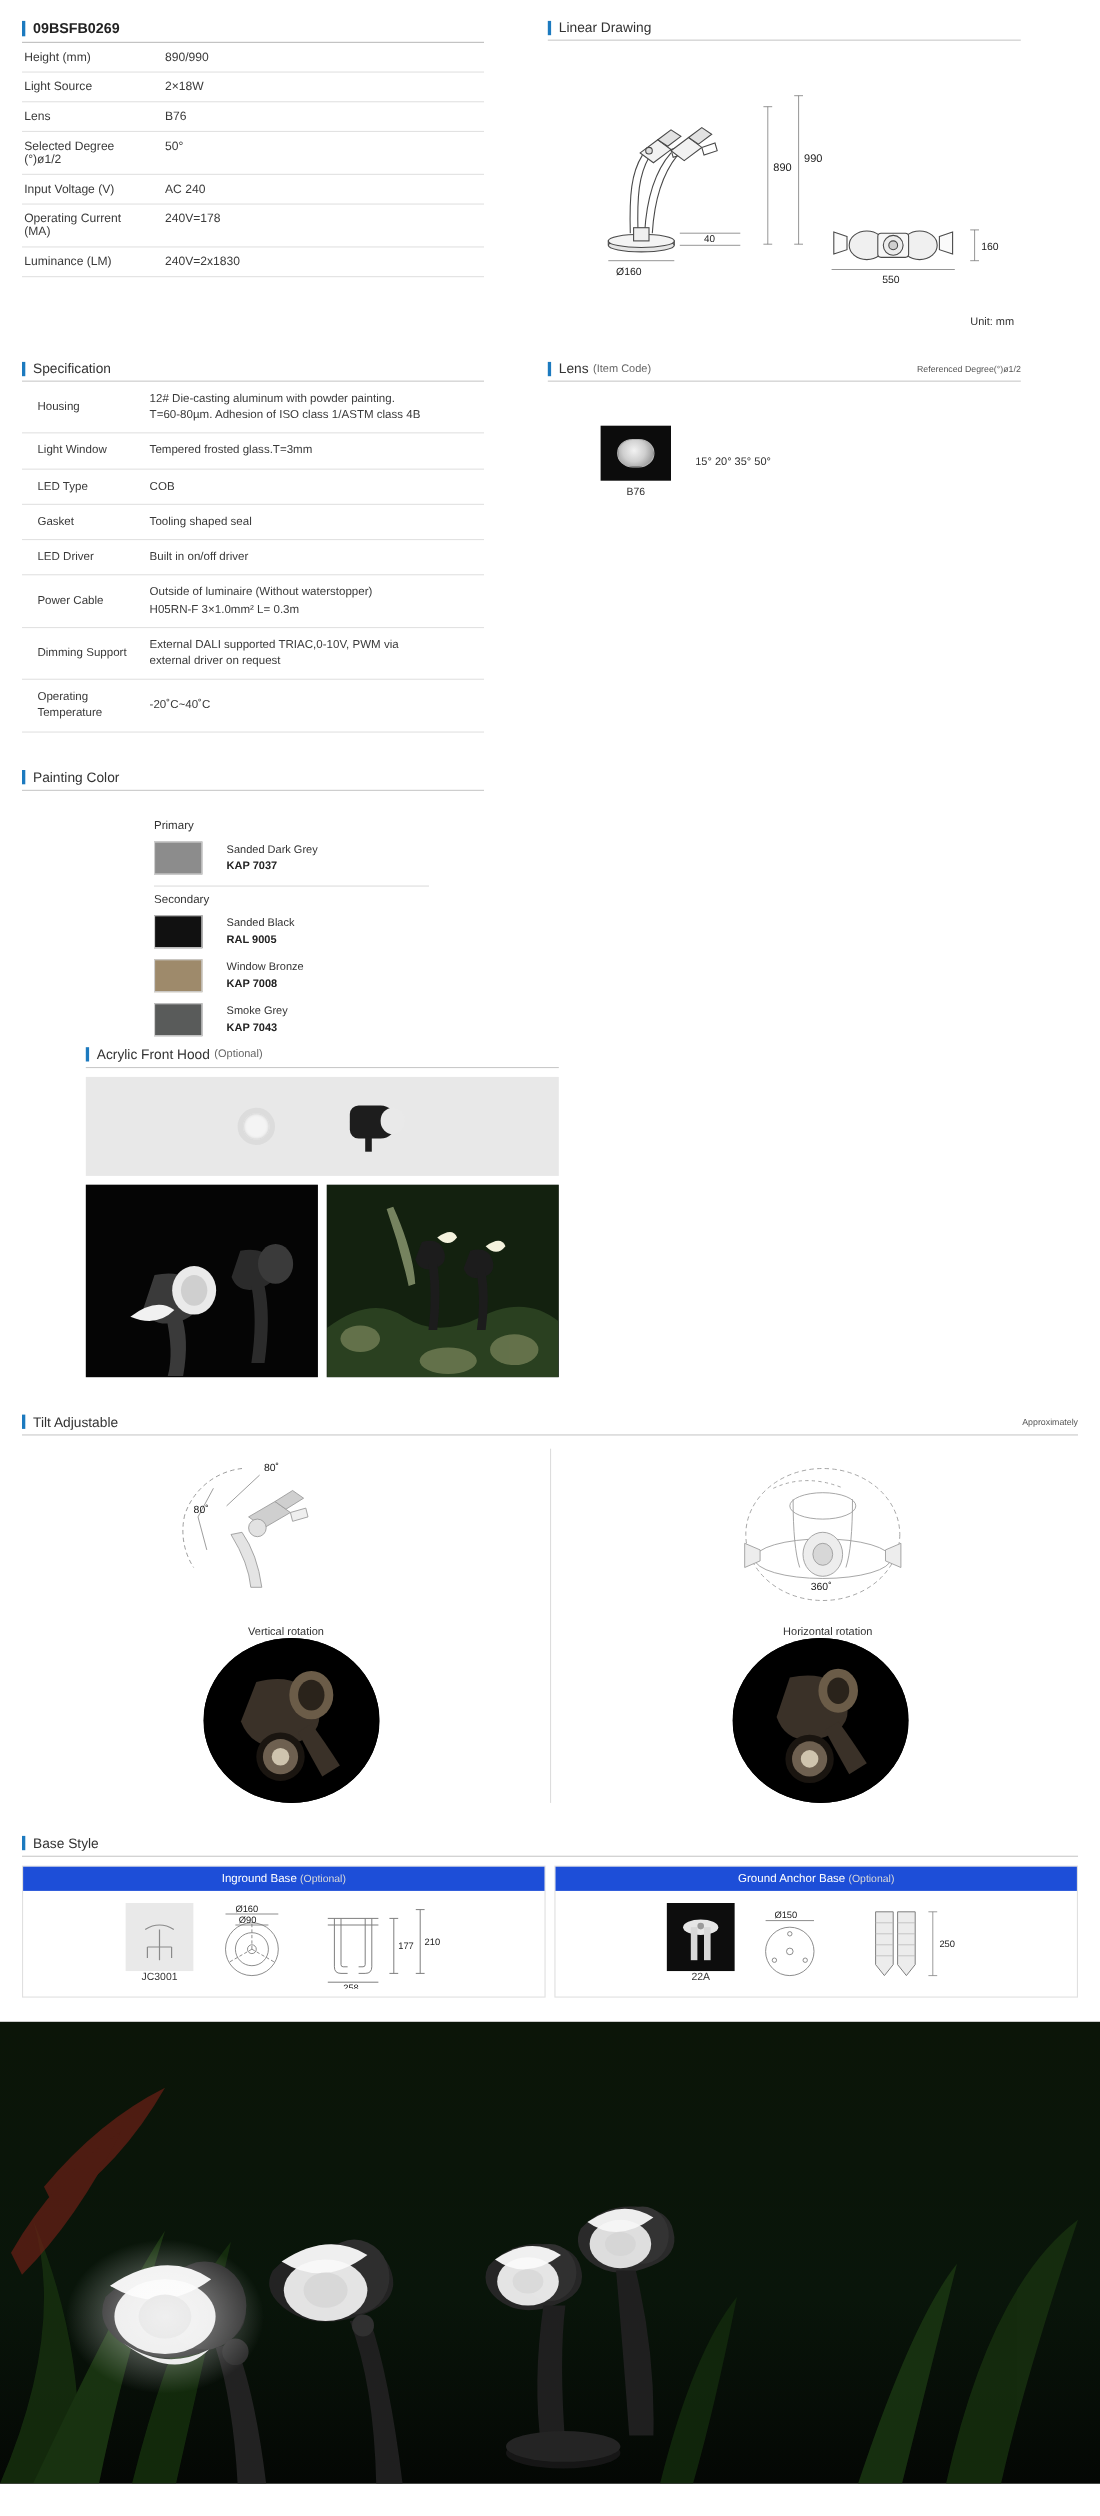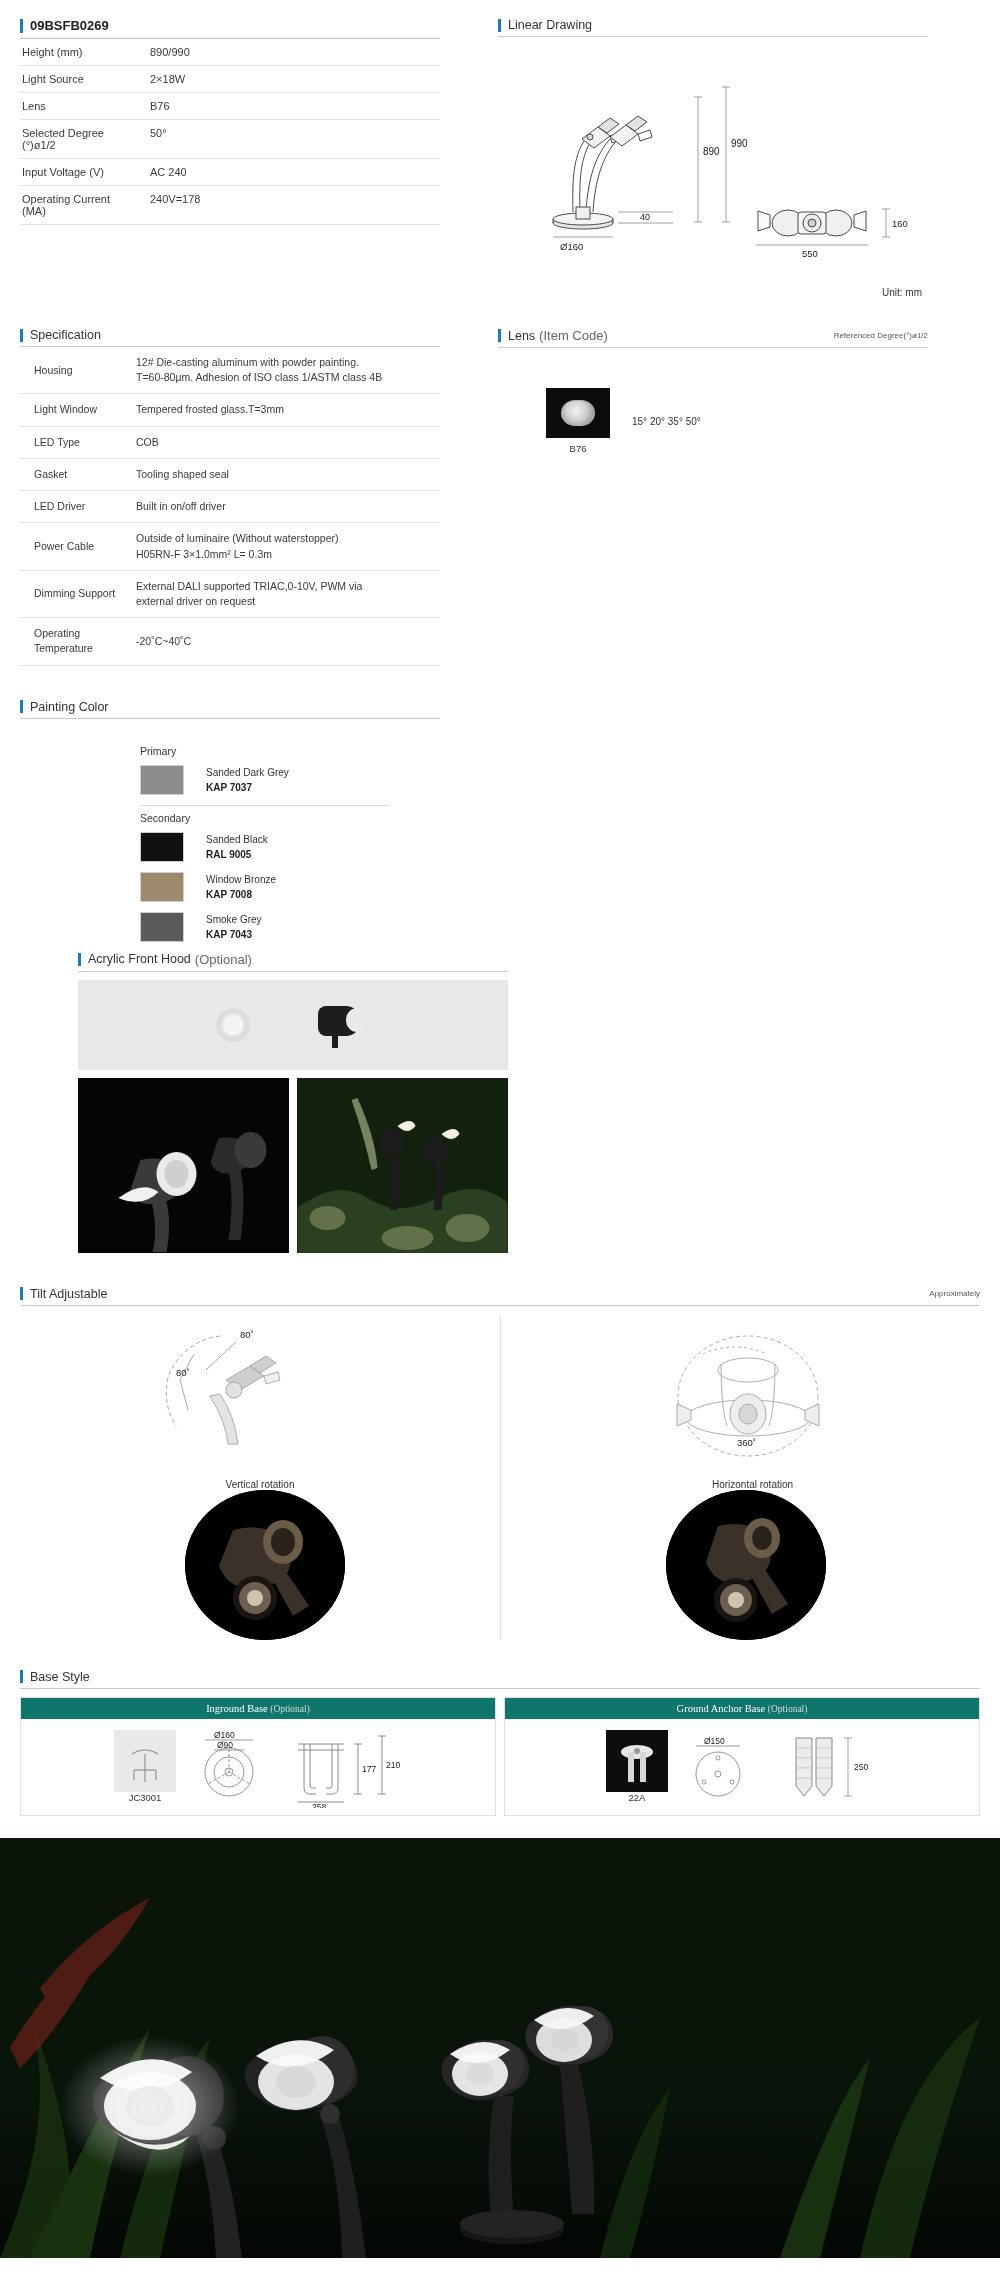--- a/index.html
+++ b/index.html
@@ -17,21 +17,21 @@
   .sec-head {
     display:flex; align-items:center;
     border-bottom:1px solid #c9c9c9;
     padding-bottom:4px;
     margin-bottom:0px;
   }
   .sec-head .bar {
     width:3px; height:13px; background:#1c7abf; margin-right:7px;
   }
   .sec-head .title { font-size:12.5px; color:#333; }
-  .sec-head .sub { font-size:13px; color:#666; margin-left:4px; }
+  .sec-head .sub { font-size:10px; color:#666; margin-left:4px; }
   .sec-head .right { margin-left:auto; font-size:8px; color:#555; }
 
   
   .top { display:flex; padding:18px 20px 0 20px; }
   .top-left { width:420px; }
   .top-right { width:430px; margin-left:58px; }
 
   .model-head {
     display:flex; align-items:center;
     border-bottom:1px solid #bdbdbd;
@@ -135,22 +135,22 @@
   .tilt-photo {
     width:160px; height:150px; background:#000; border-radius:50%;
     margin-left:10px; position:relative; overflow:hidden;
   }
 
   
   .base-wrap { padding:30px 20px 0 20px; }
   .base-cols { display:flex; gap:8px; margin-top:8px; }
   .base-col { width:50%; border:1px solid #e0e0e0; }
   .base-col-head {
-    background:#0f766e; color:#fff; font-size:10.5px;
-    text-align:center; padding:5px 0;font-family:Liberation Serif, serif;
+    background:#1d4ed8; color:#fff; font-size:10.5px;
+    text-align:center; padding:5px 0;
   }
   .base-col-head .opt { color:#d9d9d9; font-size:9.5px; }
   .base-col-body { height:96px; display:flex; align-items:center; justify-content:center; gap:14px; }
 
   
   .hero { margin-top:22px; height:420px; position:relative; overflow:hidden; background:#060a05; }
 
   .caption { font-size:9.5px; color:#333; text-align:center; }
   svg { display:block; }
 </style>
@@ -184,20 +184,24 @@
           <td class="k">Selected Degree (°)ø1/2</td>
           <td class="v">50°</td>
         </tr>
         <tr>
           <td class="k">Input Voltage (V)</td>
           <td class="v">AC 240</td>
         </tr>
         <tr>
           <td class="k">Operating Current (MA)</td>
           <td class="v">240V=178</td>
+        </tr>
+        <tr>
+          <td class="k">Luminance (LM)</td>
+          <td class="v">240V=2x1830</td>
         </tr>
       </tbody>
         </table>
     </div>
 
     <div class="top-right">
       <div class="sec-head">
         <span class="bar"></span>
         <span class="title">Linear Drawing</span>
       </div>

